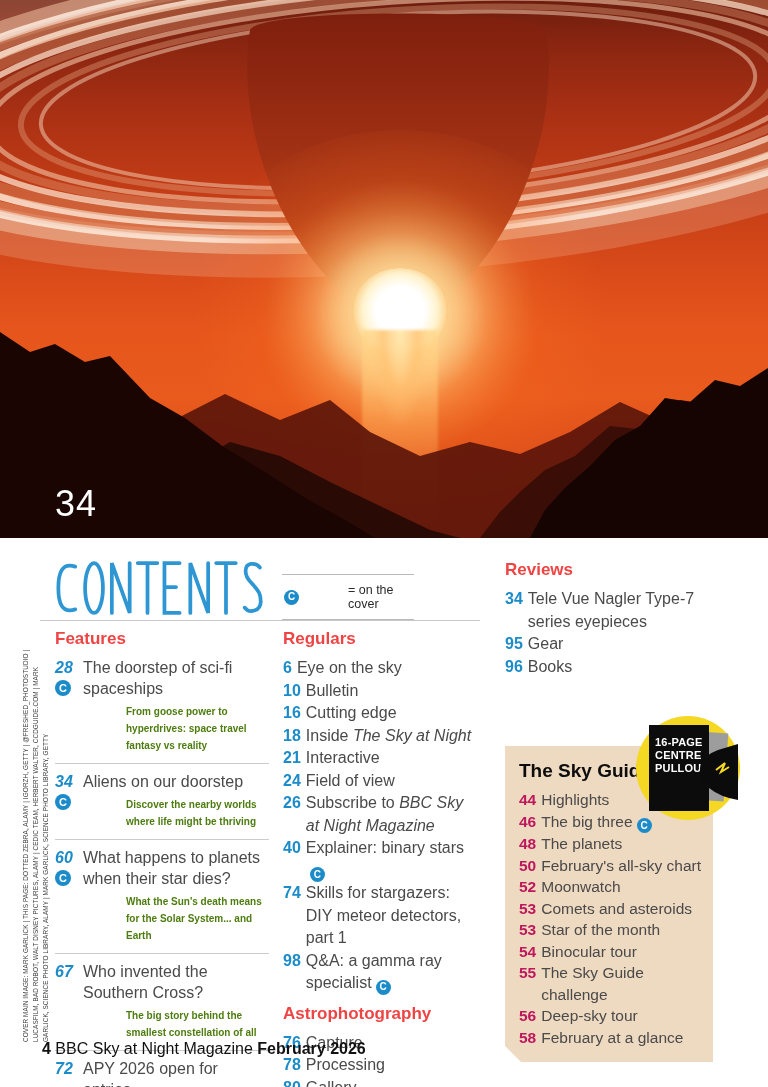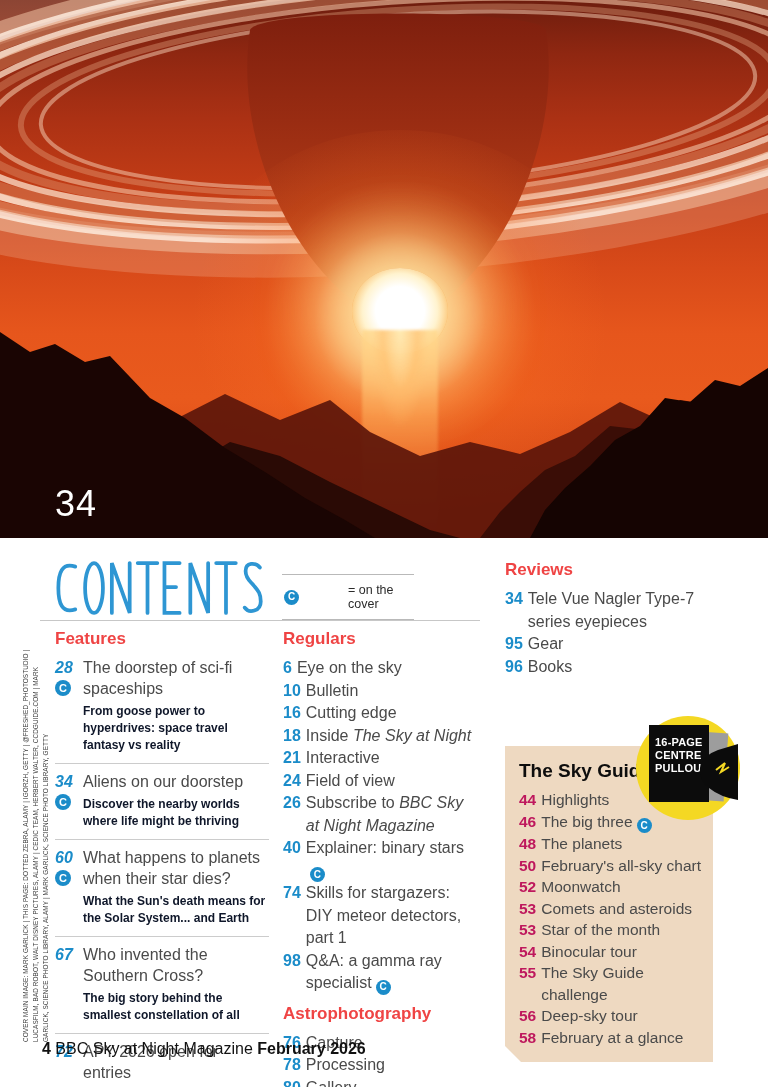--- a/index.html
+++ b/index.html
@@ -40,40 +40,40 @@
   .col-regulars{left:283px;top:629px;width:196px;}
   .col-right{left:505px;top:560px;width:210px;}
 
   
   .f-item{display:grid;grid-template-columns:28px 1fr;padding:7px 0 9px 0;border-top:1px solid #cccccc;}
   .f-item:first-of-type{border-top:none;padding-top:0;}
   .f-gutter{position:relative;}
   .f-num{color:#1b8cc9;font-weight:bold;font-size:16px;line-height:21px;font-style:italic;}
   .f-gutter .cbadge{position:absolute;left:0;top:23px;width:16px;height:16px;font-size:11px;}
   .f-title{font-size:16px;line-height:21px;color:#4a4a4a;}
-  .f-sub{font-size:12px;line-height:17px;color:#0f172a;font-weight:bold;margin-top:4px;}
+  .f-sub{font-size:10px;line-height:17px;color:#4d7c0f;font-weight:bold;margin-top:4px;margin-left:43px;}
 
   
   .row{display:flex;gap:5px;font-size:16px;line-height:22.5px;color:#4a4a4a;}
   .row .num{color:#1b8cc9;font-weight:bold;flex:0 0 auto;}
   .row .txt i{font-style:italic;}
   .row .txt .cbadge{margin-left:4px;}
 
   
   .skyguide{position:absolute;left:505px;top:746px;width:208px;padding:12px 10px 14px 14px;background:#eed9c1;
             clip-path:polygon(0 0,100% 0,100% 100%,16px 100%,0 calc(100% - 16px));box-sizing:border-box;}
   .sg-title{font-size:19px;font-weight:bold;color:#0d0d0d;margin:2px 0 7px 0;}
   .skyguide .row{font-size:15.5px;line-height:21.5px;}
   .skyguide .row .num{color:#be185d;}
 
   
   .pullout{position:absolute;left:636px;top:716px;width:104px;height:104px;}
   .pullout .circle{position:absolute;inset:0;border-radius:50%;background:#f4d823;}
   .pullout .page2{position:absolute;left:46px;top:16px;width:44px;height:68px;background:#9d9d9d;transform:rotate(4deg);}
-  .pullout .page1{position:absolute;left:13px;top:9px;width:60px;height:77px;background:#0c0c0c;
+  .pullout .page1{position:absolute;left:13px;top:9px;width:60px;height:86px;background:#0c0c0c;
                   color:#fff;font-weight:bold;font-size:11px;line-height:1.2;padding:11px 0 0 6px;box-sizing:border-box;letter-spacing:.2px;}
   .pullout svg{position:absolute;left:56px;top:26px;}
 
   
   .credits{position:absolute;left:21px;top:1042px;width:398px;transform:rotate(-90deg);transform-origin:0 0;
            font-size:6.4px;line-height:1.55;color:#3c3c3c;letter-spacing:.1px;}
   .footer{position:absolute;left:42px;top:1040px;font-size:16px;color:#111;}
   .footer b{font-weight:bold;}
 </style>
 </head>

